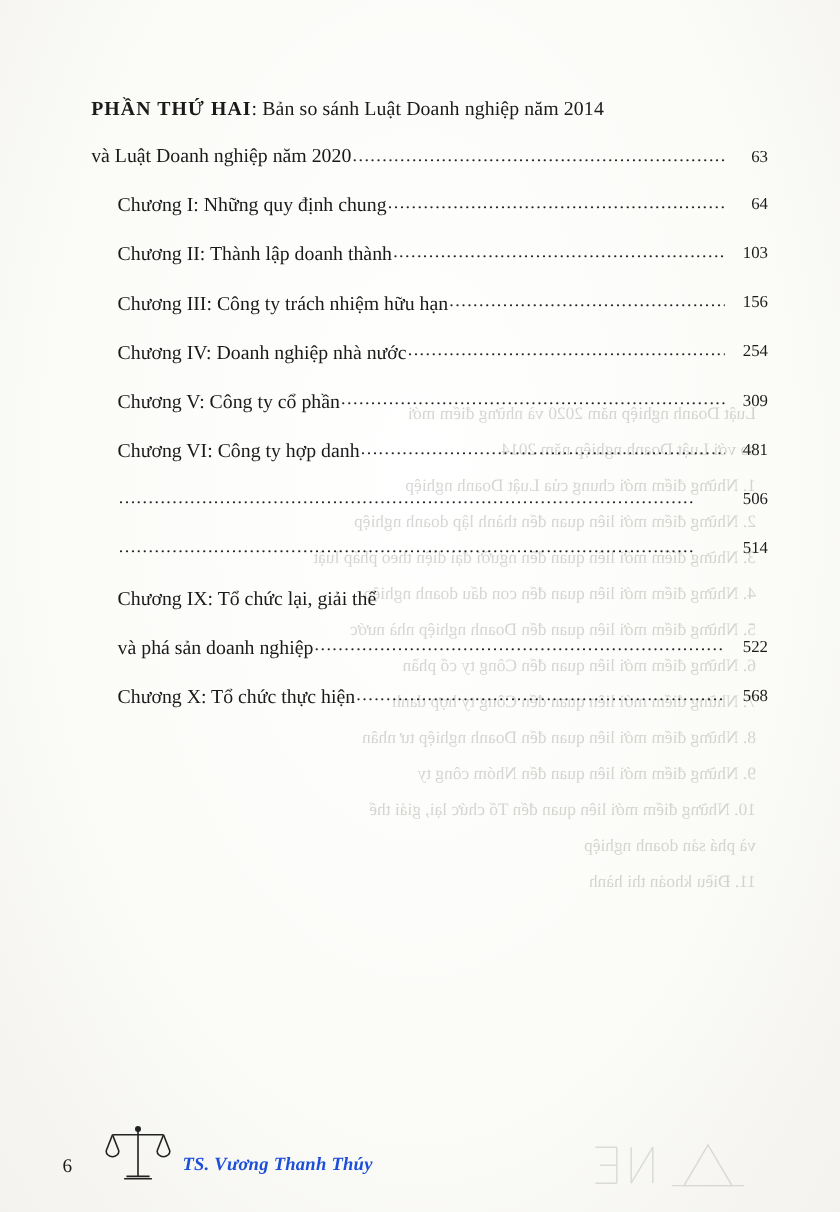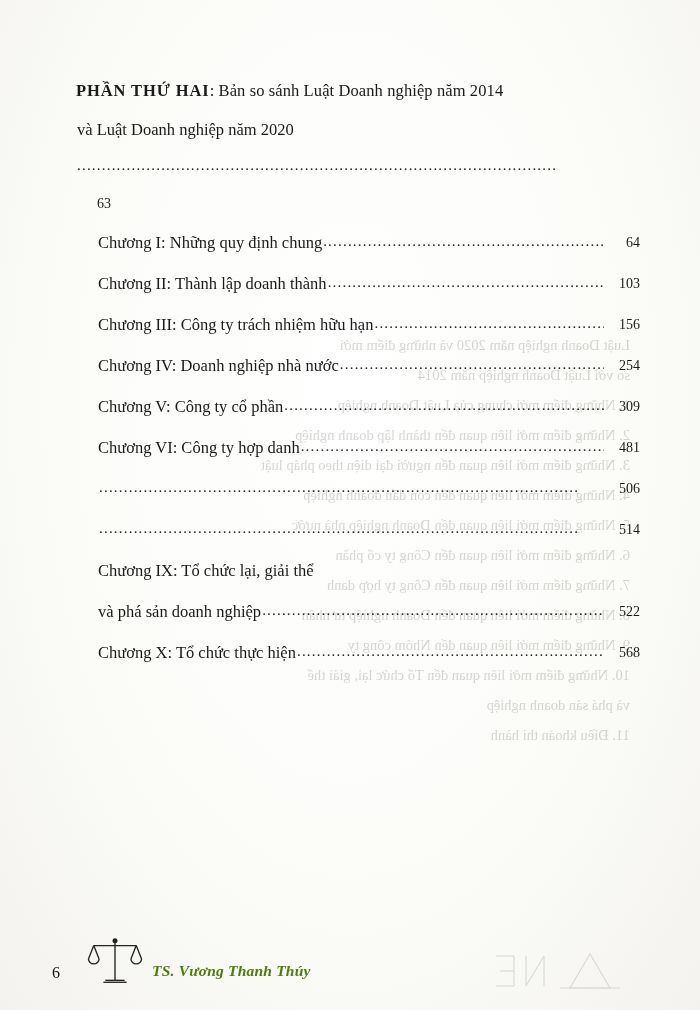--- a/index.html
+++ b/index.html
@@ -61,21 +61,20 @@
     font-weight: bold;
     letter-spacing: 0.9px;
   }
 
   .head-line2 {
     display: flex;
     align-items: baseline;
     font-size: 16.5px;
     line-height: 37px;
     width: 100%;
-    flex-direction: column;
   }
 
   .toc-row {
     display: flex;
     align-items: flex-end;
     font-size: 16.5px;
     line-height: 41px;
     padding-left: 22px;
     width: calc(100% - 22px);
   }
@@ -127,21 +126,21 @@
     height: 56px;
     opacity: 0.92;
   }
   .footer-author {
     position: absolute;
     left: 152px;
     bottom: 16px;
     font-size: 15.5px;
     font-style: italic;
     font-weight: bold;
-    color: #4d7c0f;
+    color: #1d4ed8;
     letter-spacing: 0.2px;
   }
   .footer-ghost {
     position: absolute;
     right: 70px;
     bottom: 4px;
     width: 150px;
     height: 52px;
     opacity: 0.18;
     transform: scaleX(-1);

